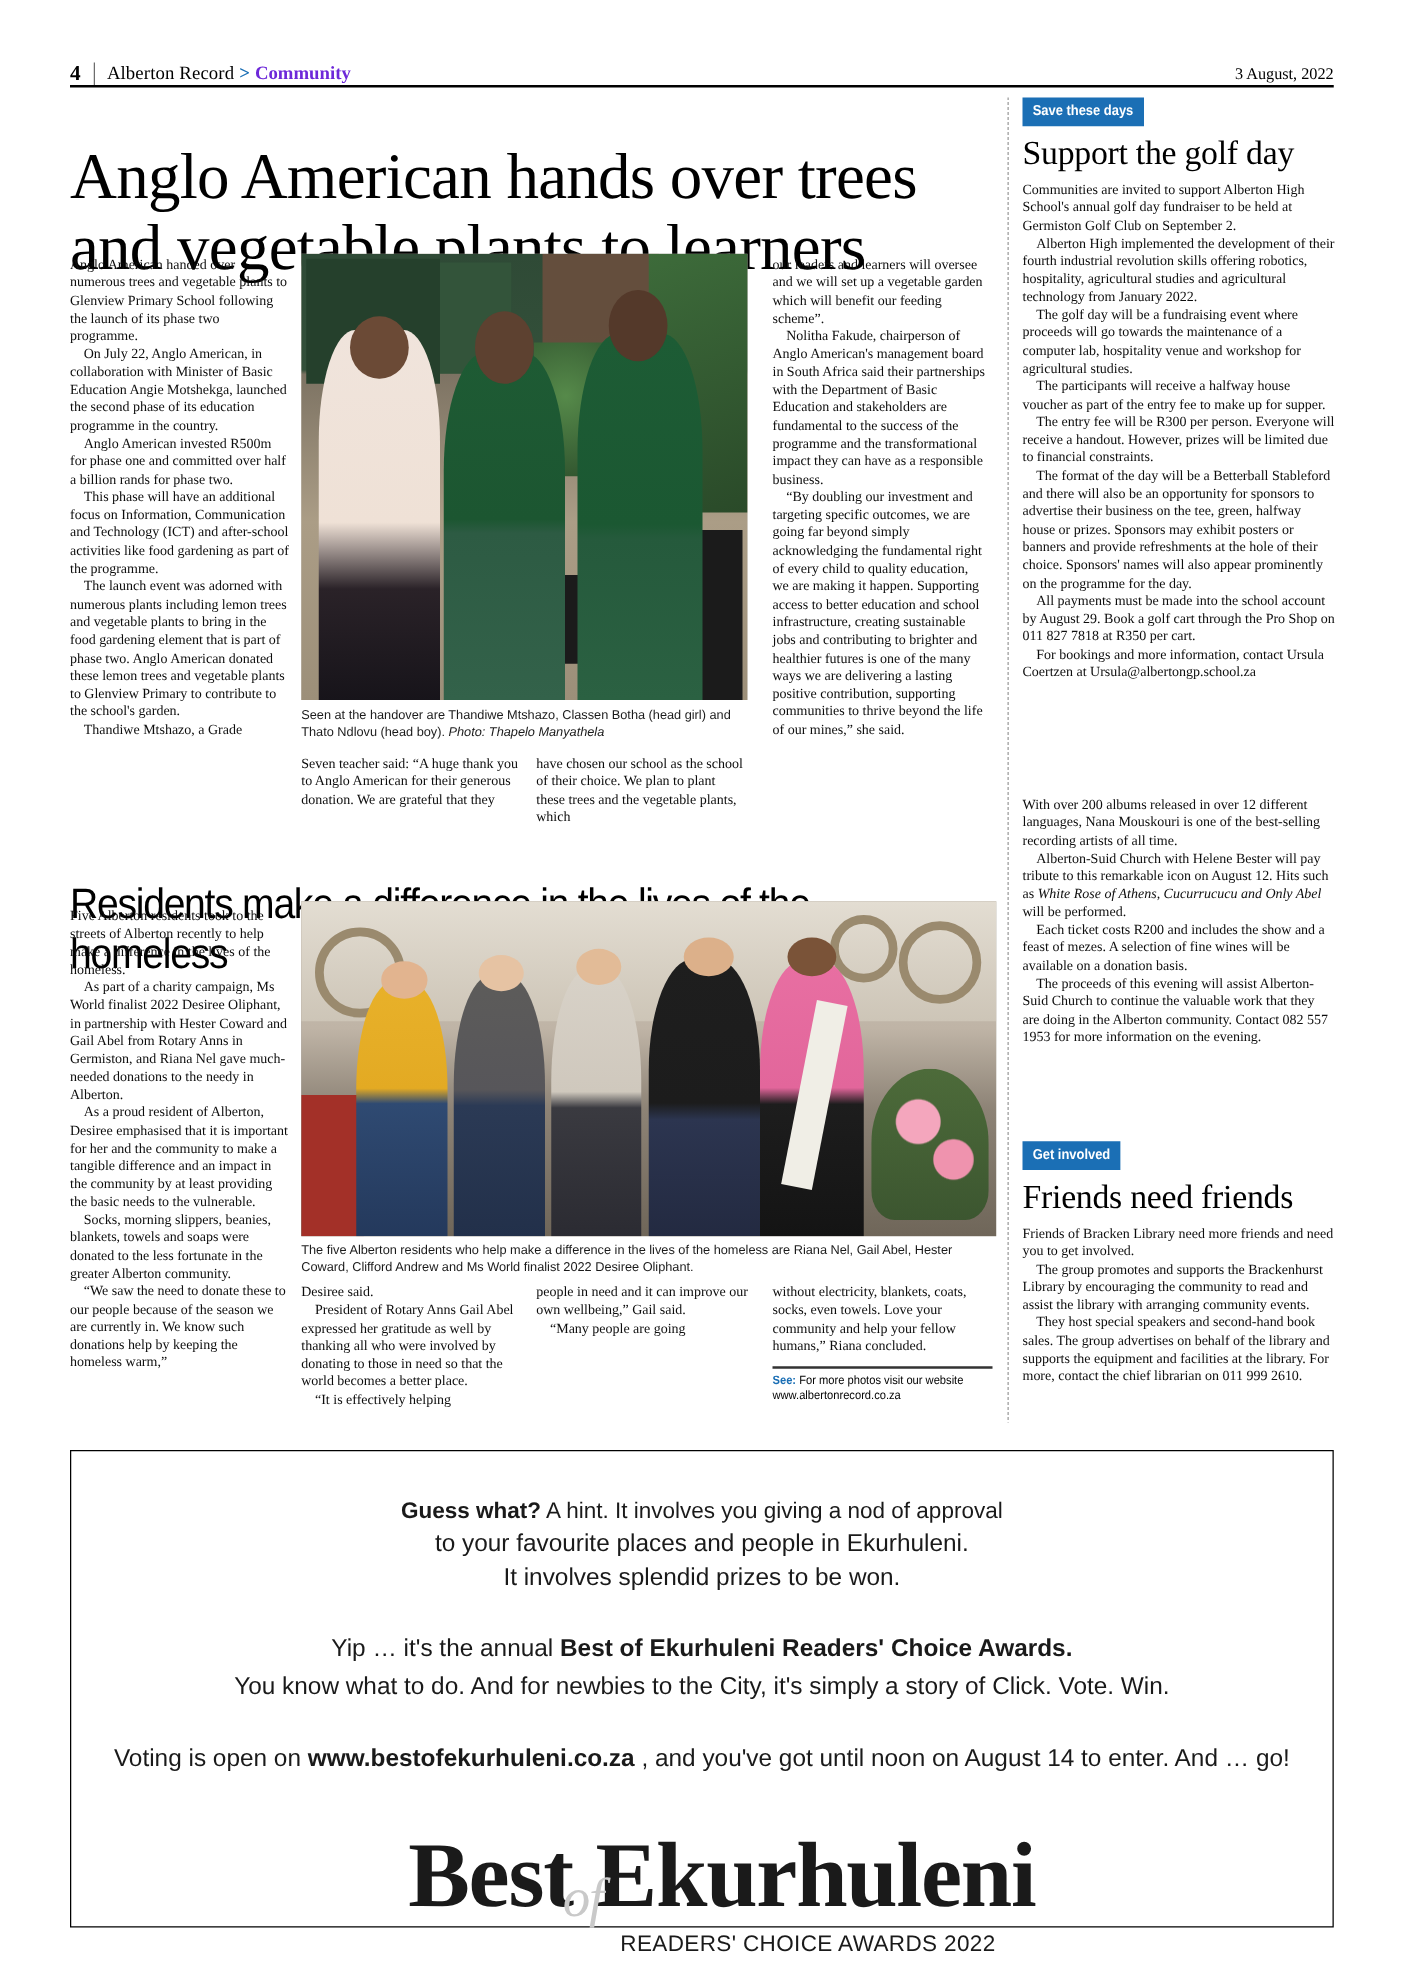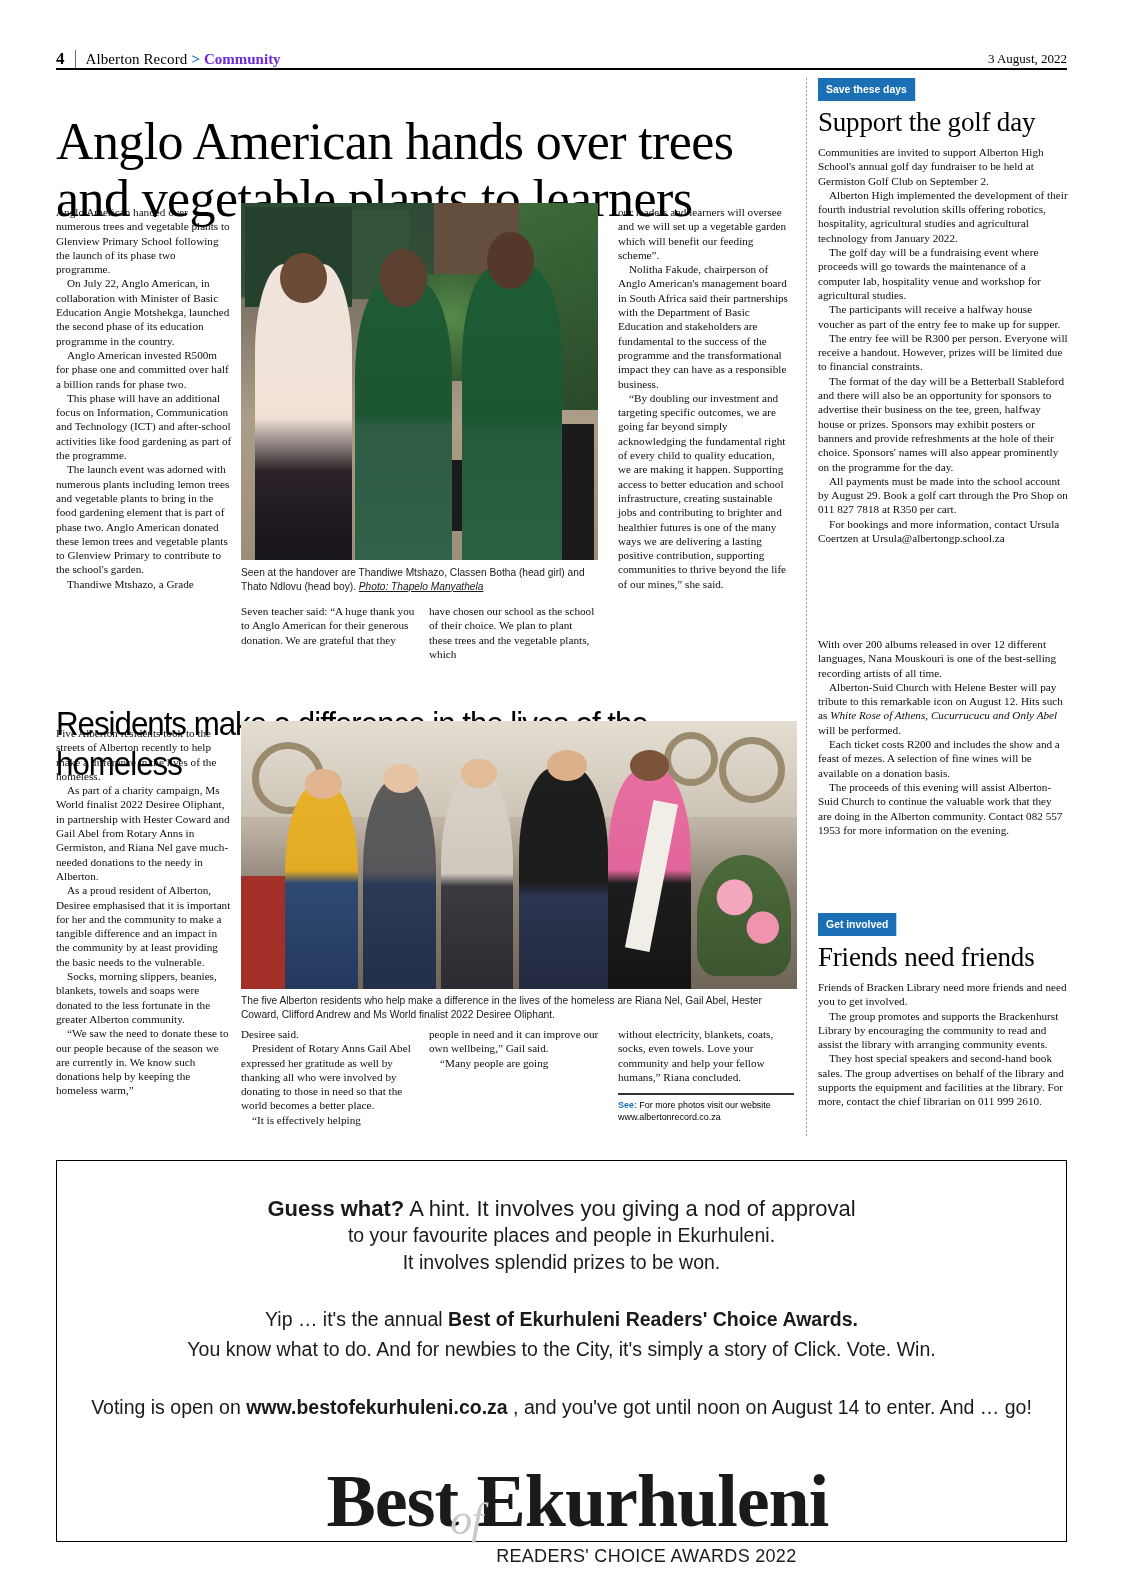--- a/index.html
+++ b/index.html
@@ -62,21 +62,21 @@
 
   .a1-photo{
     position:absolute;left:241px;top:203px;width:357px;height:357px;
     overflow:hidden;background:#b9b2a6;
   }
   .a1-cap{
     position:absolute;left:241px;top:566px;width:357px;
     font-family:"Liberation Sans",sans-serif;
     font-size:10.2px;line-height:13.5px;color:#1a1a1a;
   }
-  .a1-cap i{font-style:italic;text-decoration:underline;}
+  .a1-cap i{font-style:italic;}
   .a1-c3{position:absolute;left:241px;top:604px;width:176px;}
   .a1-c4{position:absolute;left:429px;top:604px;width:169px;}
 
   
   .a2-head{
     position:absolute;left:56px;top:675px;width:740px;
     font-family:"Liberation Sans",sans-serif;
     font-weight:400;
     font-size:34px;line-height:40px;
     letter-spacing:-1.1px;
@@ -139,21 +139,21 @@
   .ad{
     position:absolute;left:56px;top:1160px;width:1011px;height:382px;
     border:1px solid #000;box-sizing:border-box;background:#fff;
   }
   .ad-inner{
     position:absolute;left:0;top:0;width:100%;height:100%;
     display:flex;flex-direction:column;align-items:center;
     font-family:"Liberation Sans",sans-serif;
     color:#1a1a1a;
   }
-  .ad-l1{margin-top:34px;font-size:22px;line-height:27px;text-align:center;}
+  .ad-l1{margin-top:34px;font-size:18px;line-height:27px;text-align:center;}
   .ad-l1 b{font-weight:bold;}
   .ad-l2{font-size:19.5px;line-height:27px;text-align:center;}
   .ad-l3{font-size:19.5px;line-height:27px;text-align:center;}
   .ad-l4{margin-top:28px;font-size:19.5px;line-height:30px;text-align:center;}
   .ad-l4 b{font-weight:bold;}
   .ad-l5{font-size:19.5px;line-height:30px;text-align:center;}
   .ad-l6{margin-top:28px;font-size:19.5px;line-height:30px;text-align:center;}
   .ad-l6 b{font-weight:bold;}
 
   .logo{

